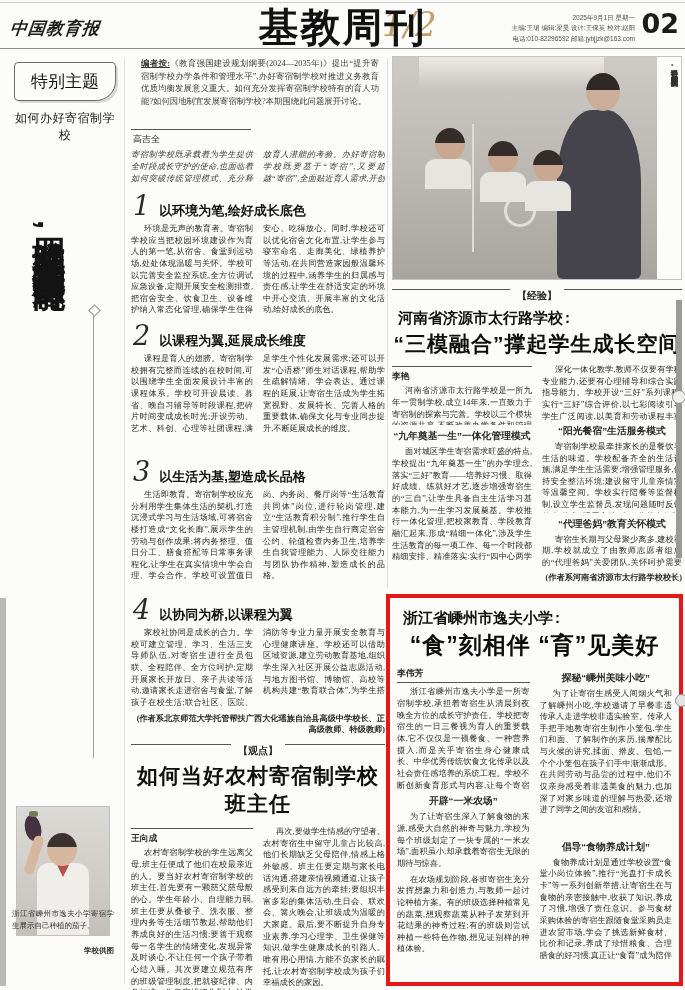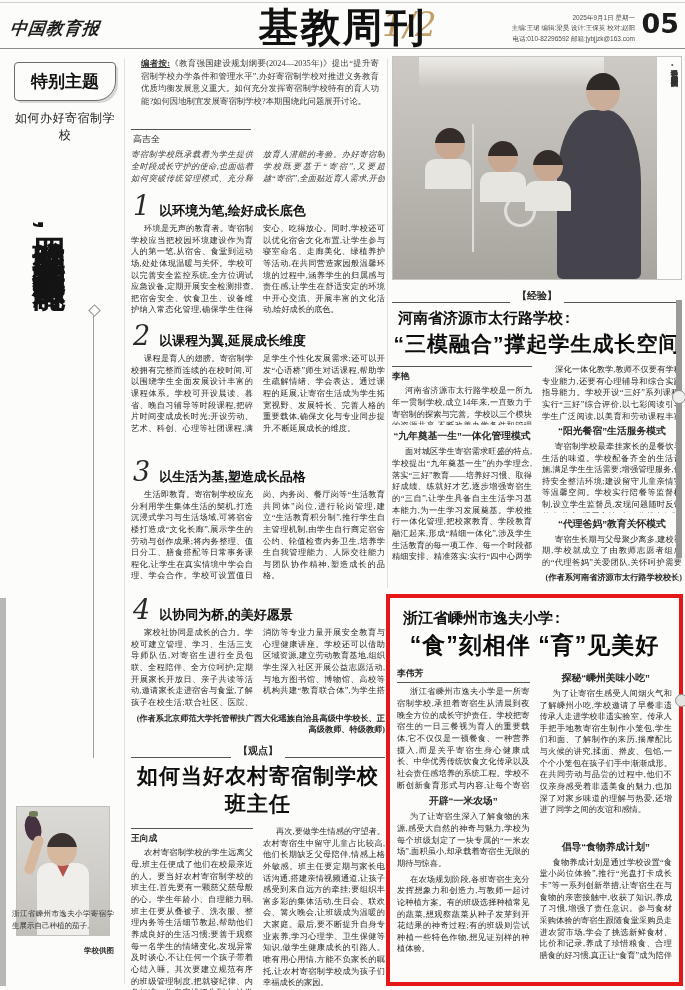--- a/index.html
+++ b/index.html
@@ -16,21 +16,21 @@
   .watermark{position:absolute;left:382px;top:4px;font-size:34px;color:#a16207;opacity:.6;
         font-style:italic;font-family:"DejaVu Serif",serif;}
   .head-info{position:absolute;right:50px;top:13px;width:190px;text-align:right;font-size:6.5px;
         line-height:1.6;color:#4c4c4c;font-family:"Liberation Sans",sans-serif;}
   .page-num{position:absolute;right:6px;top:8px;font-size:27px;font-weight:bold;color:#1b1b1b;
         font-family:"DejaVu Sans",sans-serif;}
 
   
   .special-box{position:absolute;left:14px;top:62px;width:102px;text-align:center;}
   .special-label{border:1.5px solid #6d6d6d;border-radius:4px 4px 20px 4px;padding:7px 4px;
-        font-size:17px;font-weight:700;font-family:"Liberation Sans",sans-serif;color:#111;
+        font-size:17px;font-weight:400;font-family:"Liberation Sans",sans-serif;color:#111;
         box-shadow:3px 3px 0 -1px #d7d7d4;background:#fcfcfa;}
   .special-sub{margin-top:9px;font-size:12px;font-family:"Liberation Sans",sans-serif;color:#222;letter-spacing:.5px;}
   .v-headline{position:absolute;left:27px;top:212px;height:566px;writing-mode:vertical-rl;
         font-size:33px;font-weight:900;font-family:"Liberation Sans",sans-serif;color:#141414;
         letter-spacing:2px;line-height:1.3;}
   .v-rule{position:absolute;left:93px;top:312px;width:1px;height:446px;background:#9d9d9d;}
   .v-rule::before{content:"";position:absolute;left:-3.5px;top:-6px;width:7px;height:7px;background:#fcfcfa;
         border:1px solid #8f8f8f;transform:rotate(45deg);}
   .left-bar{position:absolute;left:0;top:598px;width:6px;height:388px;background:#b7b7b5;}
 
@@ -58,21 +58,21 @@
   .byline{font-size:9px;font-weight:normal;font-family:"Liberation Sans",sans-serif;margin:1px 0 3px 2px;}
   .abstract{column-count:2;column-gap:10px;font-size:8.2px;line-height:1.45;text-align:justify;
         color:#3c3c3c;font-style:italic;height:38px;overflow:hidden;}
   .sec-head{display:flex;align-items:baseline;gap:9px;margin:7px 0 3px 2px;}
   .sec-num{font-family:"DejaVu Serif",serif;font-style:italic;font-size:27px;line-height:.9;color:#2a2a2a;}
   .sec-title{font-size:13px;font-weight:bold;font-family:"Liberation Sans",sans-serif;color:#111;}
   .sec-body{column-count:2;column-gap:10px;font-size:8.2px;line-height:1.42;text-align:justify;overflow:hidden;}
   .h96{height:94px}.h100{height:100px}.h102{height:102px}.h84{height:84px}
   .attrib{font-size:8.2px;font-weight:bold;text-align:right;margin-top:2px;}
 
-  .divider{display:flex;align-items:flex-end;gap:7px;margin:9px 0 4px 0;}
+  .divider{display:flex;align-items:flex-start;gap:7px;margin:9px 0 4px 0;}
   .divider .ln{flex:1;height:1px;background:#555;}
   .divider .lb{font-size:10px;font-weight:bold;font-family:"Liberation Sans",sans-serif;}
   .op-headline{font-size:21px;font-weight:900;font-family:"Liberation Sans",sans-serif;text-align:center;
         margin:4px 0 8px 0;letter-spacing:1px;color:#0f0f0f;}
   .twocol{display:flex;gap:10px;}
   .twocol .c{flex:1;font-size:8.2px;line-height:1.42;text-align:justify;overflow:hidden;}
   .op-c{height:212px;}
   .c .a-rule{height:1px;background:#555;margin:2px 0 3px 0;}
   .c .a-name{font-size:8.8px;font-weight:bold;font-family:"Liberation Sans",sans-serif;margin-bottom:3px;}
   .c p, .sec-body p{margin:0 0 4px 0;text-indent:1.6em;}
@@ -121,21 +121,21 @@
 
   <div class="header">
     <div class="logo">中国教育报</div>
     <div class="watermark">1/2</div>
     <div class="weekly">基教周刊</div>
     <div class="head-info">
       <div>2025年9月1日 星期一</div>
       <div>主编:王珺 编辑:梁昊 设计:王保英 校对:赵阳</div>
       <div>电话:010-82296592 邮箱:jybjjzk@163.com</div>
     </div>
-    <div class="page-num">05</div>
+    <div class="page-num">02</div>
   </div>
 
   <div class="special-box">
     <div class="special-label">特别主题</div>
     <div class="special-sub">如何办好寄宿制学校</div>
   </div>
   <div class="v-headline">四维联动,发掘寄宿制学校育人潜能</div>
   <div class="v-rule"></div>
   <div class="left-bar"></div>
 
@@ -182,21 +182,21 @@
     <div class="sec-head">
       <span class="sec-num">3</span>
       <span class="sec-title">以生活为基,塑造成长品格</span>
     </div>
     <div class="sec-body h102">
         <p>生活即教育。寄宿制学校应充分利用学生集体生活的契机,打造沉浸式学习与生活场域,可将宿舍楼打造成“文化长廊”,展示学生的劳动与创作成果;将内务整理、值日分工、膳食搭配等日常事务课程化,让学生在真实情境中学会自理、学会合作。学校可设置值日岗、内务岗、餐厅岗等“生活教育共同体”岗位,进行轮岗管理,建立“生活教育积分制”,推行学生自主管理机制,由学生自行商定宿舍公约、轮值检查内务卫生,培养学生自我管理能力、人际交往能力与团队协作精神,塑造成长的品格。</p>
       </div>
 
     <div class="sec-head">
       <span class="sec-num">4</span>
-      <span class="sec-title">以协同为桥,的美好愿景</span>
+      <span class="sec-title">以协同为桥,以课程为翼</span>
     </div>
     <div class="sec-body h84">
         <p>家校社协同是成长的合力。学校可建立管理、学习、生活三支导师队伍,对寄宿生进行全员包联、全程陪伴、全方位呵护;定期开展家长开放日、亲子共读等活动,邀请家长走进宿舍与食堂,了解孩子在校生活;联合社区、医院、消防等专业力量开展安全教育与心理健康讲座。学校还可以借助区域资源,建立劳动教育基地,组织学生深入社区开展公益志愿活动,与地方图书馆、博物馆、高校等机构共建“教育联合体”,为学生搭建多元成长平台,凝聚成长的合力。</p>
       </div>
     <div class="attrib">(作者系北京师范大学托管帮扶广西大化瑶族自治县高级中学校长、正高级教师、特级教师)</div>
 
     <div class="divider">
       <span class="ln"></span>
       <span class="lb">【观点】</span>
       <span class="ln"></span>

